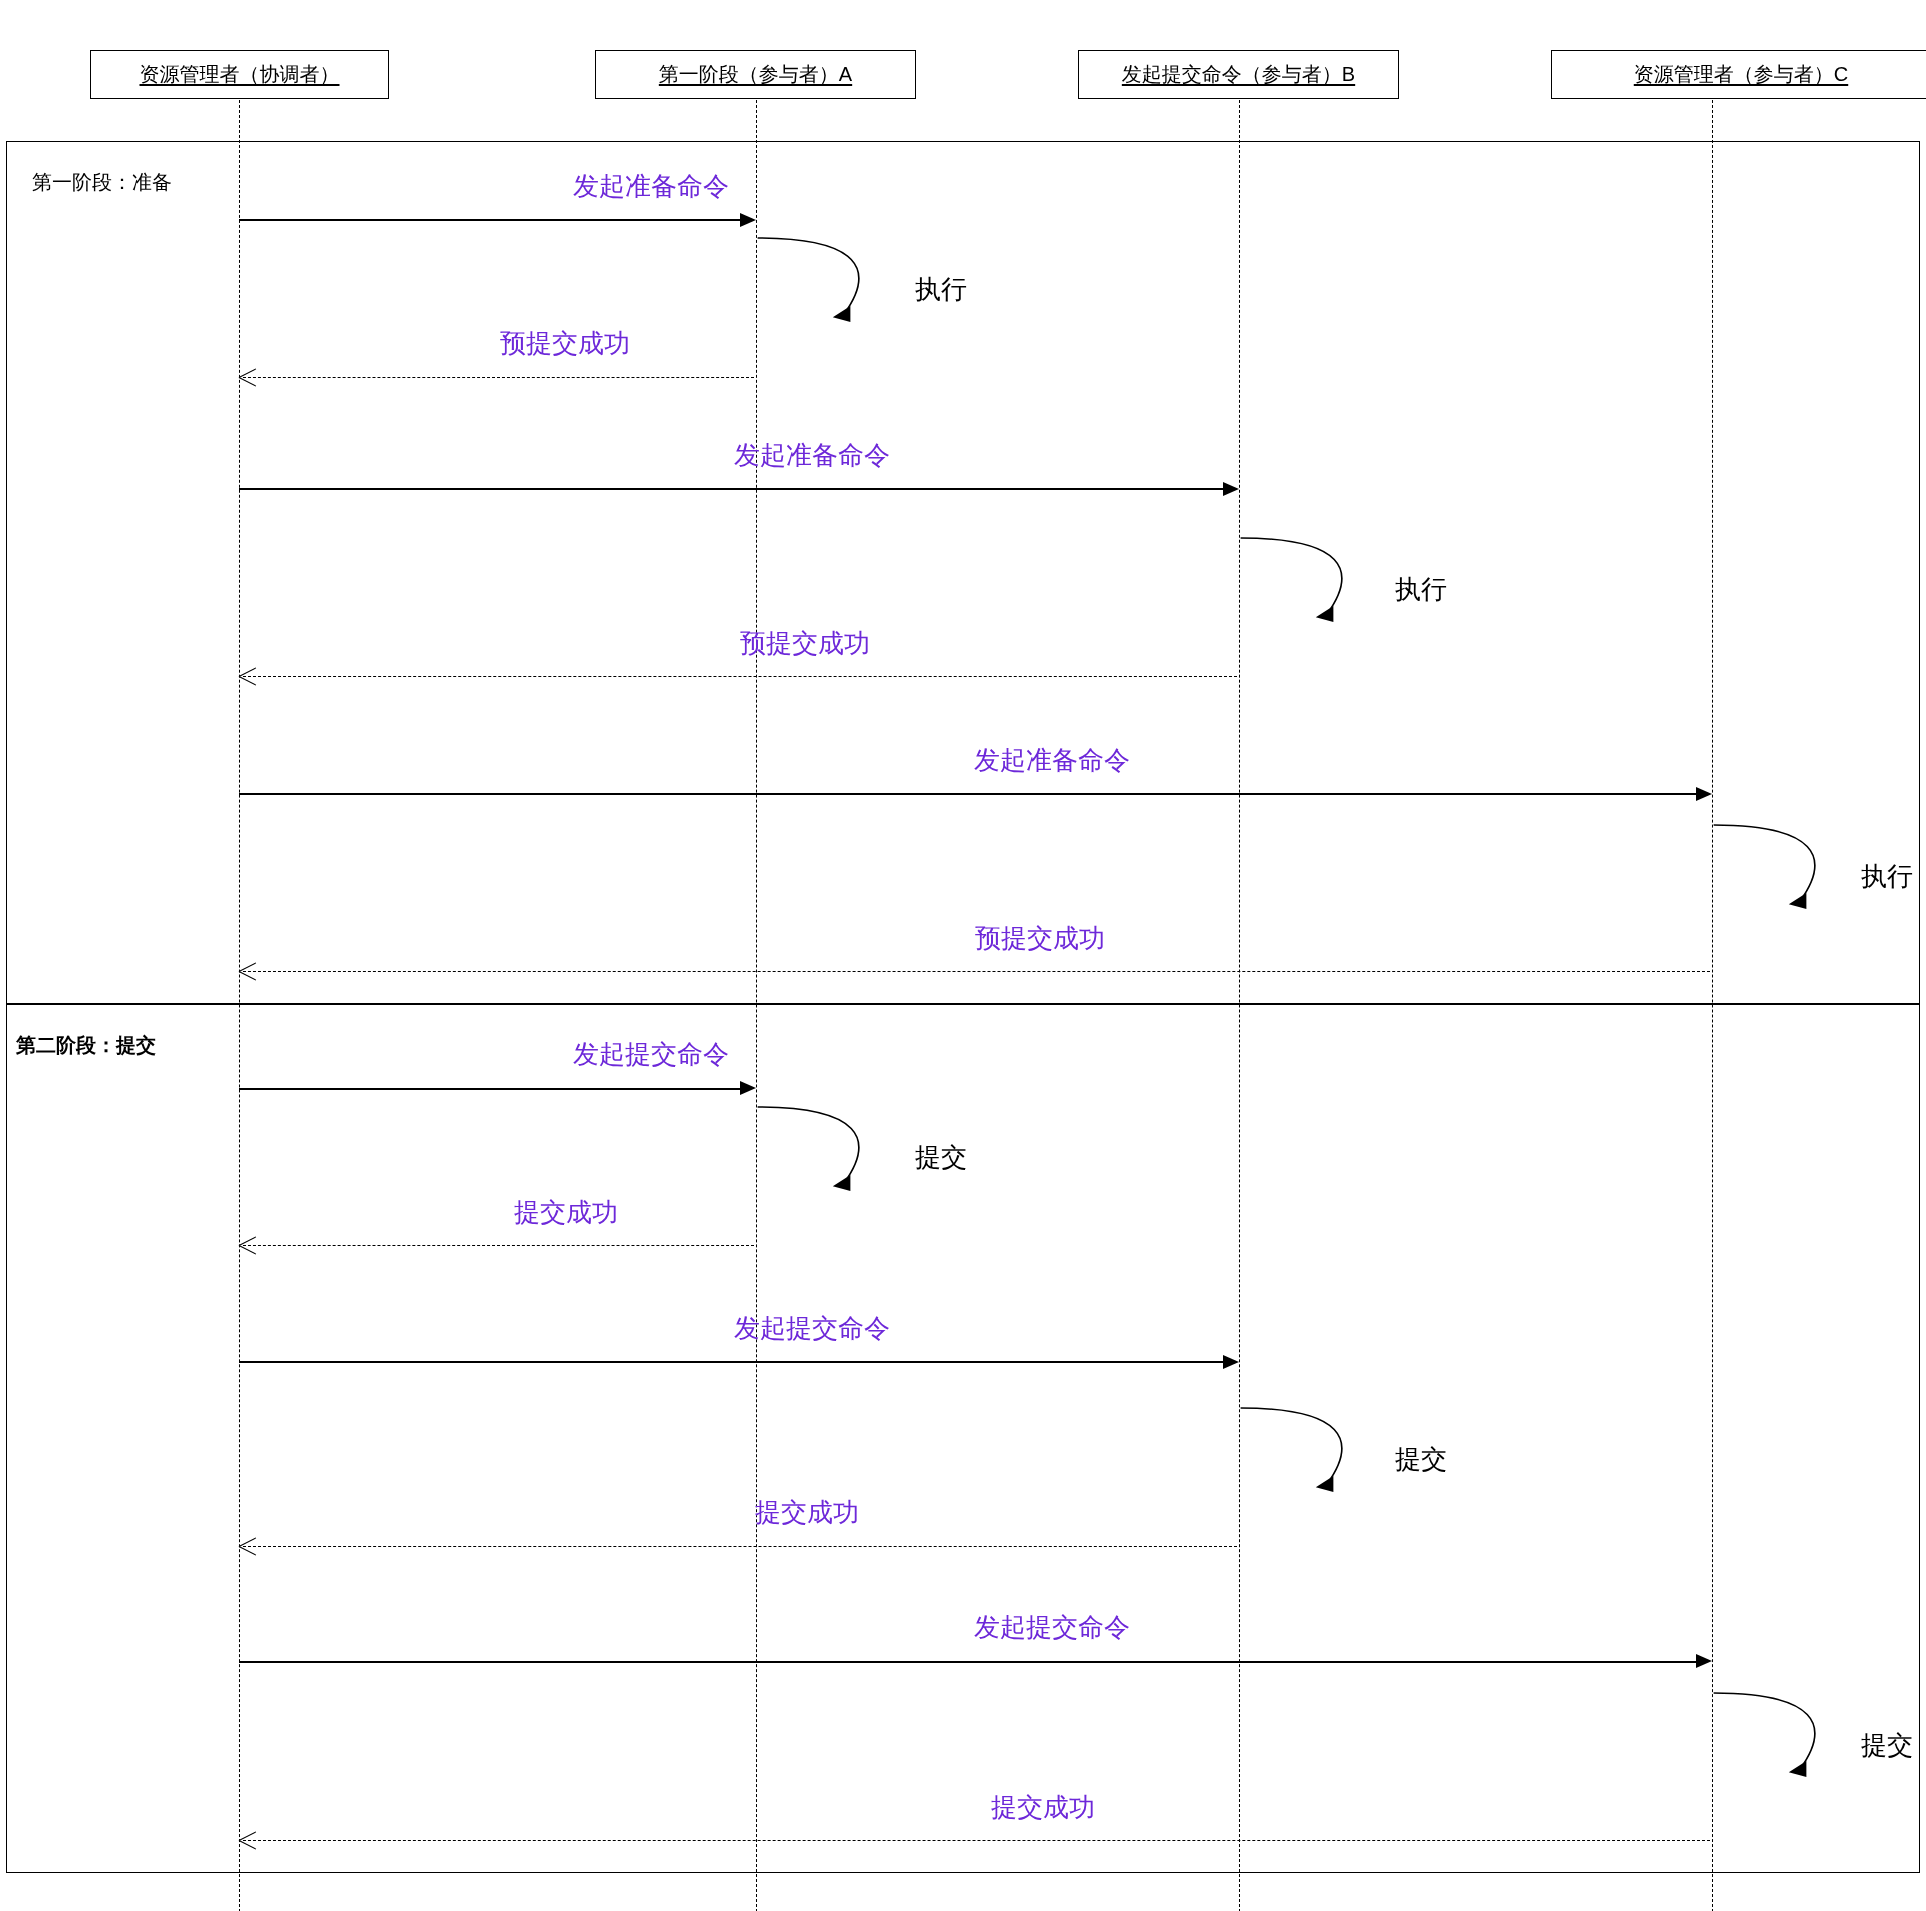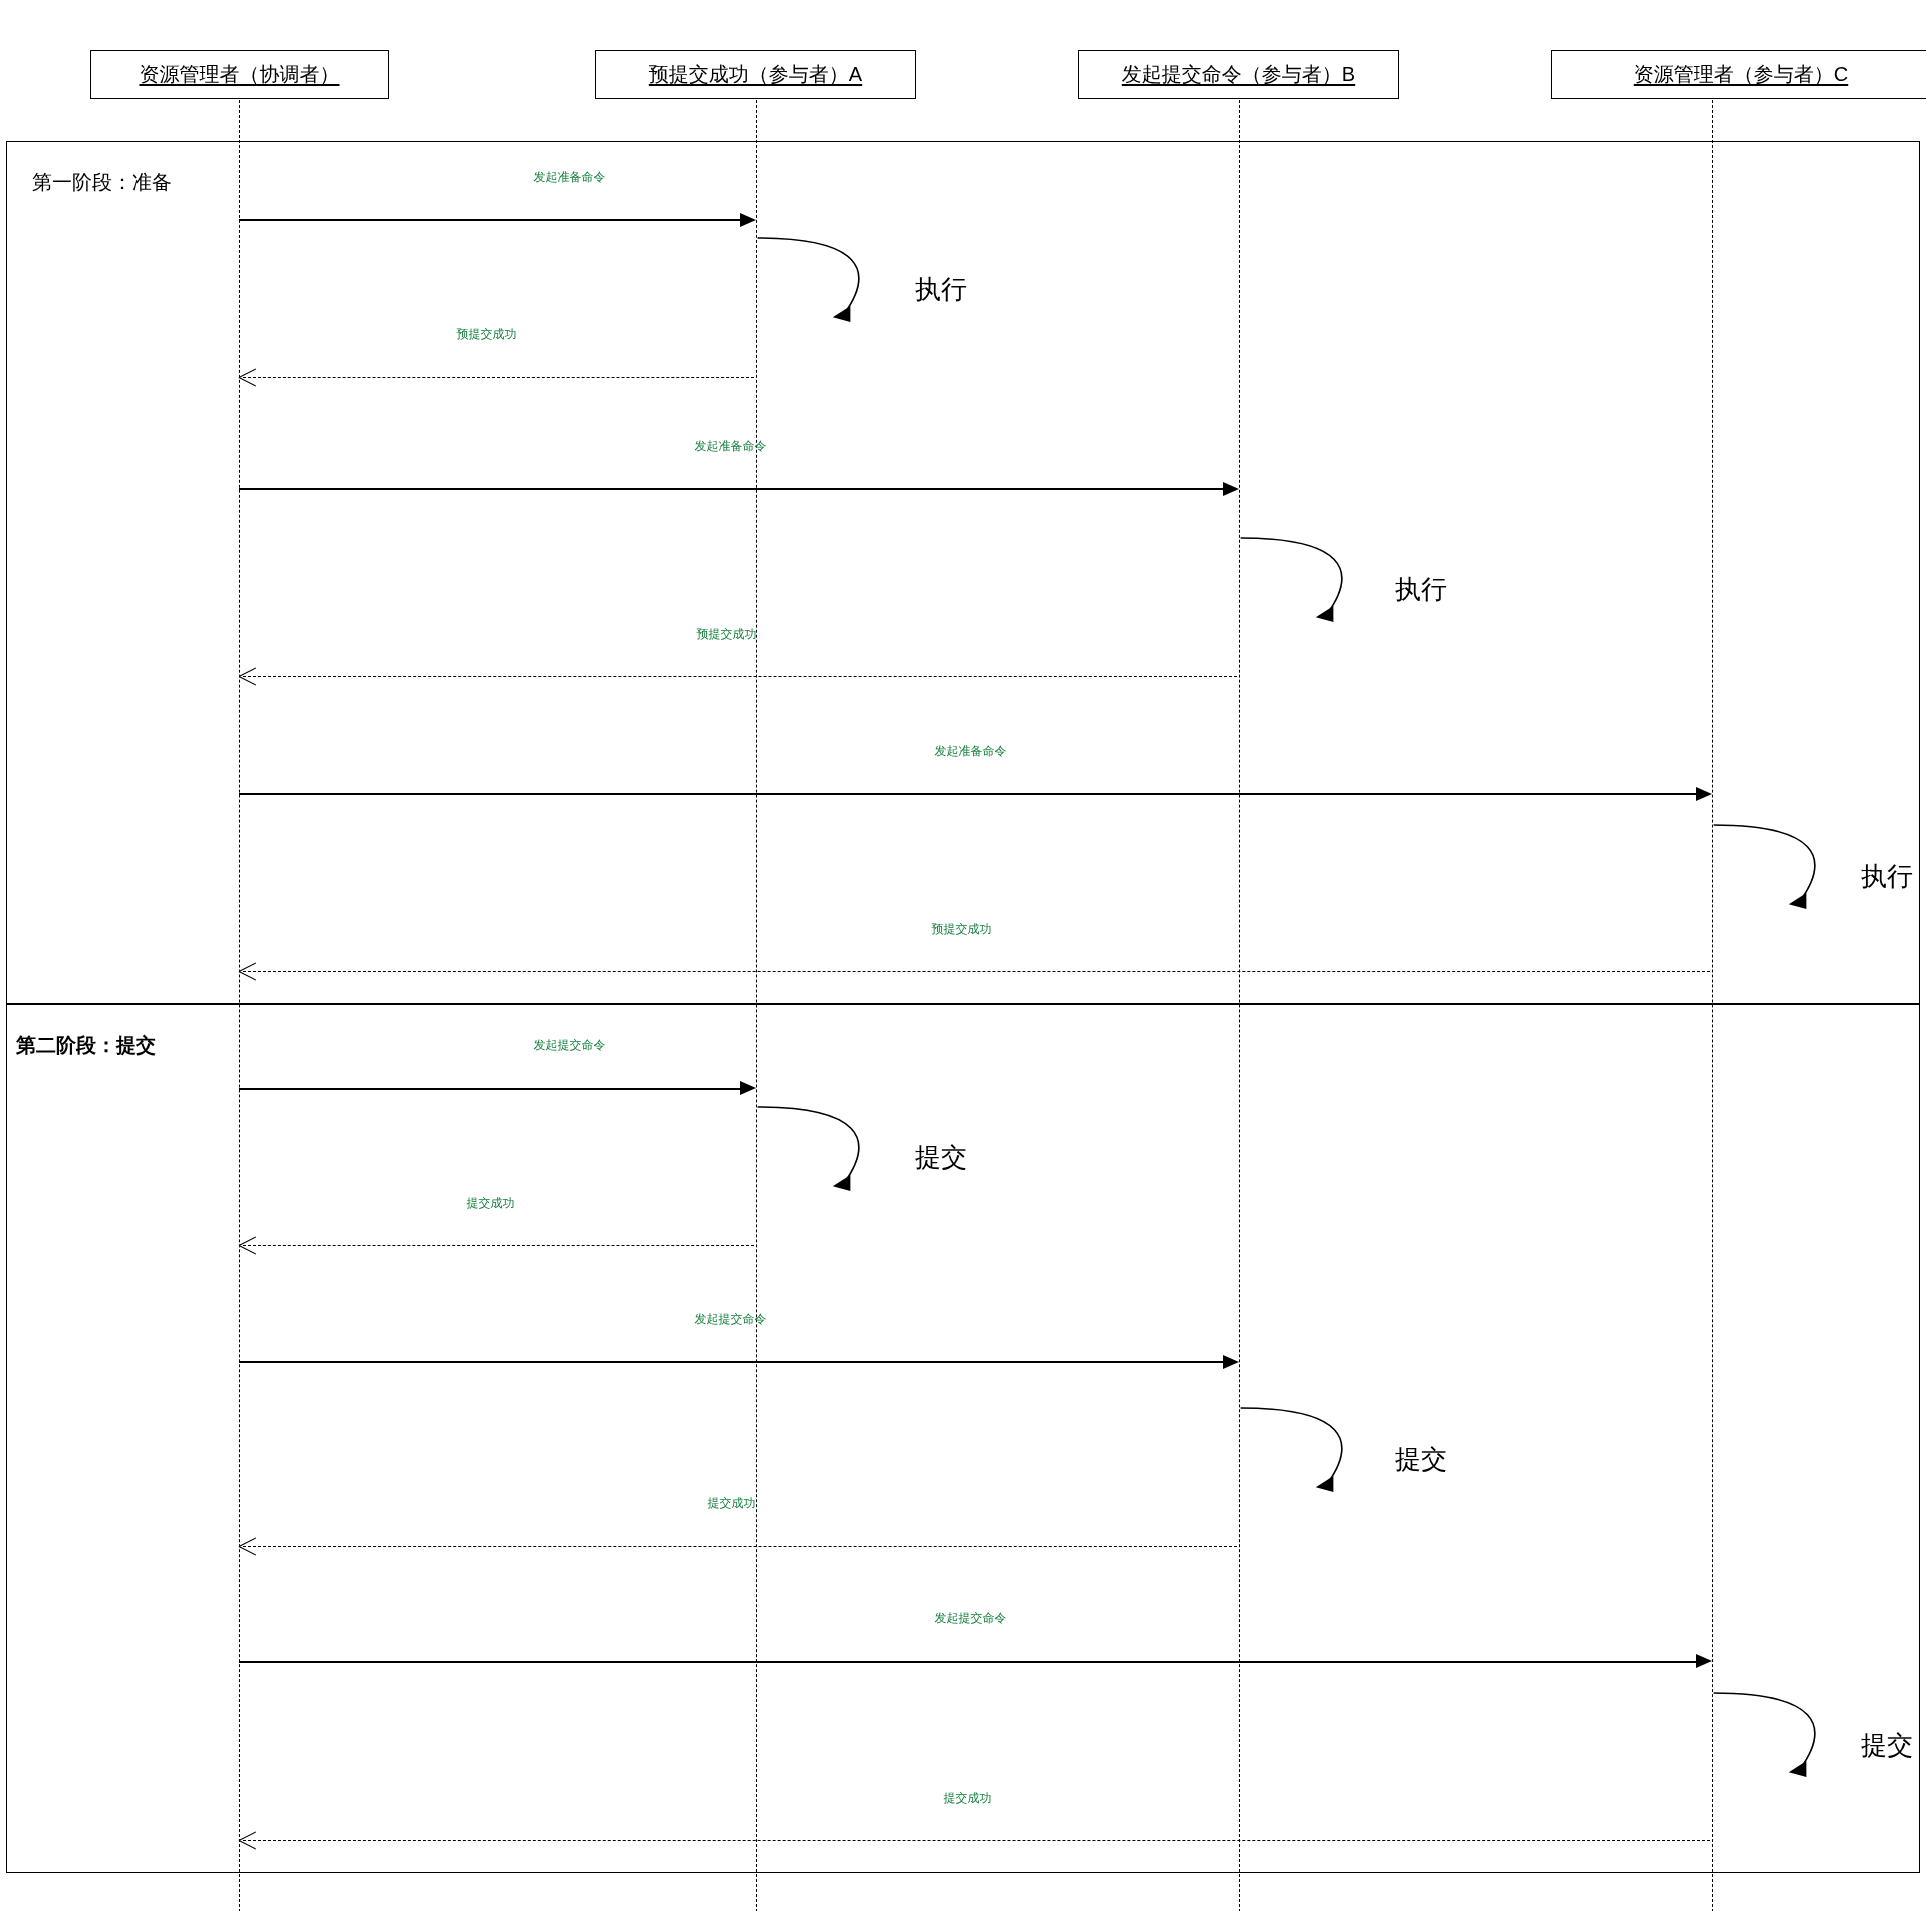--- a/index.html
+++ b/index.html
@@ -84,24 +84,24 @@
     top: 8.8px;
     width: 19px;
     height: 0;
     border-top: 1.6px solid #000;
     transform-origin: left center;
   }
   .open-left::before { transform: rotate(-27deg); }
   .open-left::after  { transform: rotate(27deg); }
   .msg-label {
     position: absolute;
-    font-size: 12px;
-    color: #15803d;
-    white-space: nowrap;
-    text-align: center;
+    font-size: 26px;
+    color: #6d28d9;
+    white-space: nowrap;
+    text-align: right;
   }
   .self-loop {
     position: absolute;
   }
   .self-loop svg {
     display: block;
     overflow: visible;
   }
   .self-label {
     position: absolute;
@@ -112,21 +112,21 @@
 </style>
 </head>
 <body>
 
 <div id="canvas">
 
   <div class="lifeline-head" style="left:90px; top:27px; width:299px; height:49px;">
     <span>资源管理者（协调者）</span>
   </div>
   <div class="lifeline-head" style="left:595px; top:27px; width:321px; height:49px;">
-    <span>预提交成功（参与者）A</span>
+    <span>第一阶段（参与者）A</span>
   </div>
   <div class="lifeline-head" style="left:1078px; top:27px; width:321px; height:49px;">
     <span>发起提交命令（参与者）B</span>
   </div>
   <div class="lifeline-head" style="left:1551px; top:27px; width:380px; height:49px;">
     <span>资源管理者（参与者）C</span>
   </div>
 
   <div class="lifeline" style="left:239px; top:77px; height:1832px;"></div>
   <div class="lifeline" style="left:756px; top:77px; height:1832px;"></div>

